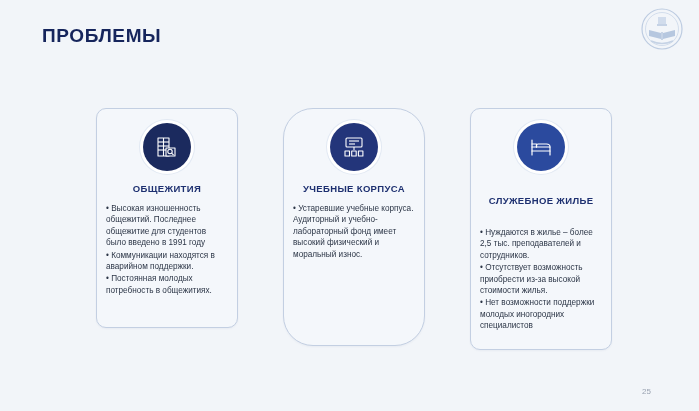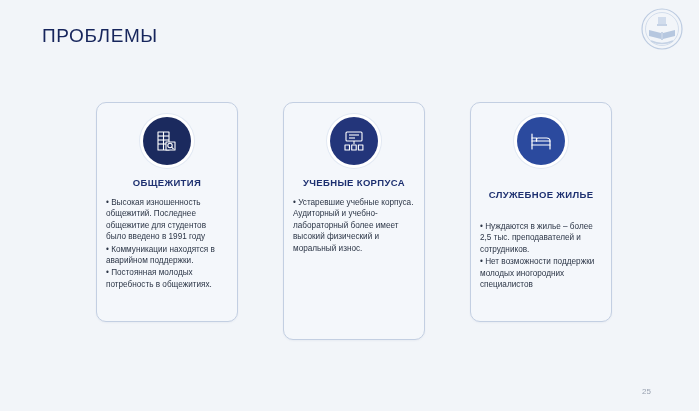--- a/index.html
+++ b/index.html
@@ -21,62 +21,62 @@
     background: #f2f5f9;
     box-sizing: border-box;
   }
 
   
   .slide-title {
     position: absolute;
     left: 42px;
     top: 25px;
     font-size: 19px;
-    font-weight: normal;
+    font-weight: bold;
     letter-spacing: 0.6px;
     color: #16255c;
     white-space: nowrap;
   }
 
   
   .emblem {
     position: absolute;
     right: 16px;
     top: 8px;
     width: 42px;
     height: 42px;
     opacity: 0.45;
   }
   .emblem svg { display: block; width: 42px; height: 42px; }
 
   
   .cards {
     position: absolute;
     left: 96px;
-    top: 102px;
+    top: 108px;
     width: 516px;
     display: flex;
     justify-content: space-between;
     align-items: flex-start;
   }
   .card {
     width: 142px;
     min-height: 220px;
     background: #f4f7fb;
     border: 1px solid #c3cfe2;
     border-radius: 10px;
     box-sizing: border-box;
     padding: 14px 7px 16px 7px;
     display: flex;
     flex-direction: column;
     align-items: center;
     box-shadow: 0 1px 2px rgba(40,60,110,0.05);
   }
   .card--1 { min-height: 220px; }
-  .card--2 { min-height: 238px; }
+  .card--2 { min-height: 238px; border-radius: 30px; }
   .card--3 { min-height: 220px; gap: 12px; }
 
   .card-icon {
     width: 48px;
     height: 48px;
     border-radius: 50%;
     display: flex;
     align-items: center;
     justify-content: center;
     margin-bottom: 12px;
@@ -177,39 +177,40 @@
             <line x1="8" y1="10" x2="14" y2="10"></line>
             <line x1="13" y1="13" x2="13" y2="16"></line>
             <rect x="4" y="17" width="4.5" height="5"></rect>
             <rect x="10.7" y="17" width="4.5" height="5"></rect>
             <rect x="17.4" y="17" width="4.5" height="5"></rect>
           </g>
         </svg>
       </div>
       <div class="card-heading">УЧЕБНЫЕ КОРПУСА</div>
       <ul class="card-list">
-        <li><span class="bullet-dot">•</span>&nbsp;<span>Устаревшие учебные корпуса. Аудиторный и учебно-лабораторный более имеет высокий физический и моральный износ.</span></li>
+        <li><span class="bullet-dot">•</span>&nbsp;<span>Устаревшие учебные корпуса. Аудиторный и учебно-лабораторный фонд имеет высокий физический и моральный износ.</span></li>
       </ul>
     </div>
 
     <div class="card card--3">
       <div class="card-icon" style="background:#2b4a9e;">
         <svg width="26" height="26" viewBox="0 0 26 26" aria-hidden="true">
           <g fill="none" stroke="#ffffff" stroke-width="1.2" stroke-linecap="round" stroke-linejoin="round">
             <path d="M4 6 L4 21"></path>
             <path d="M4 10 L8.5 10 L8.5 13"></path>
             <path d="M4 13 L22 13 L22 21"></path>
             <path d="M4 17 L22 17"></path>
             <path d="M8.5 13 L8.5 11.5 Q8.5 10 10 10 L18.5 10 Q22 10 22 13"></path>
           </g>
         </svg>
       </div>
       <div class="card-heading">СЛУЖЕБНОЕ ЖИЛЬЕ</div>
       <ul class="card-list">
         <li><span class="bullet-dot">•</span>&nbsp;<span>Нуждаются в жилье – более 2,5 тыс. преподавателей и сотрудников.</span></li>
+        <li><span class="bullet-dot">•</span>&nbsp;<span>Отсутствует возможность приобрести из-за высокой стоимости жилья.</span></li>
         <li><span class="bullet-dot">•</span>&nbsp;<span>Нет возможности поддержки молодых иногородних специалистов</span></li>
       </ul>
     </div>
 
   </div>
 
   <div class="page-number">25</div>
 
 </div>
 

